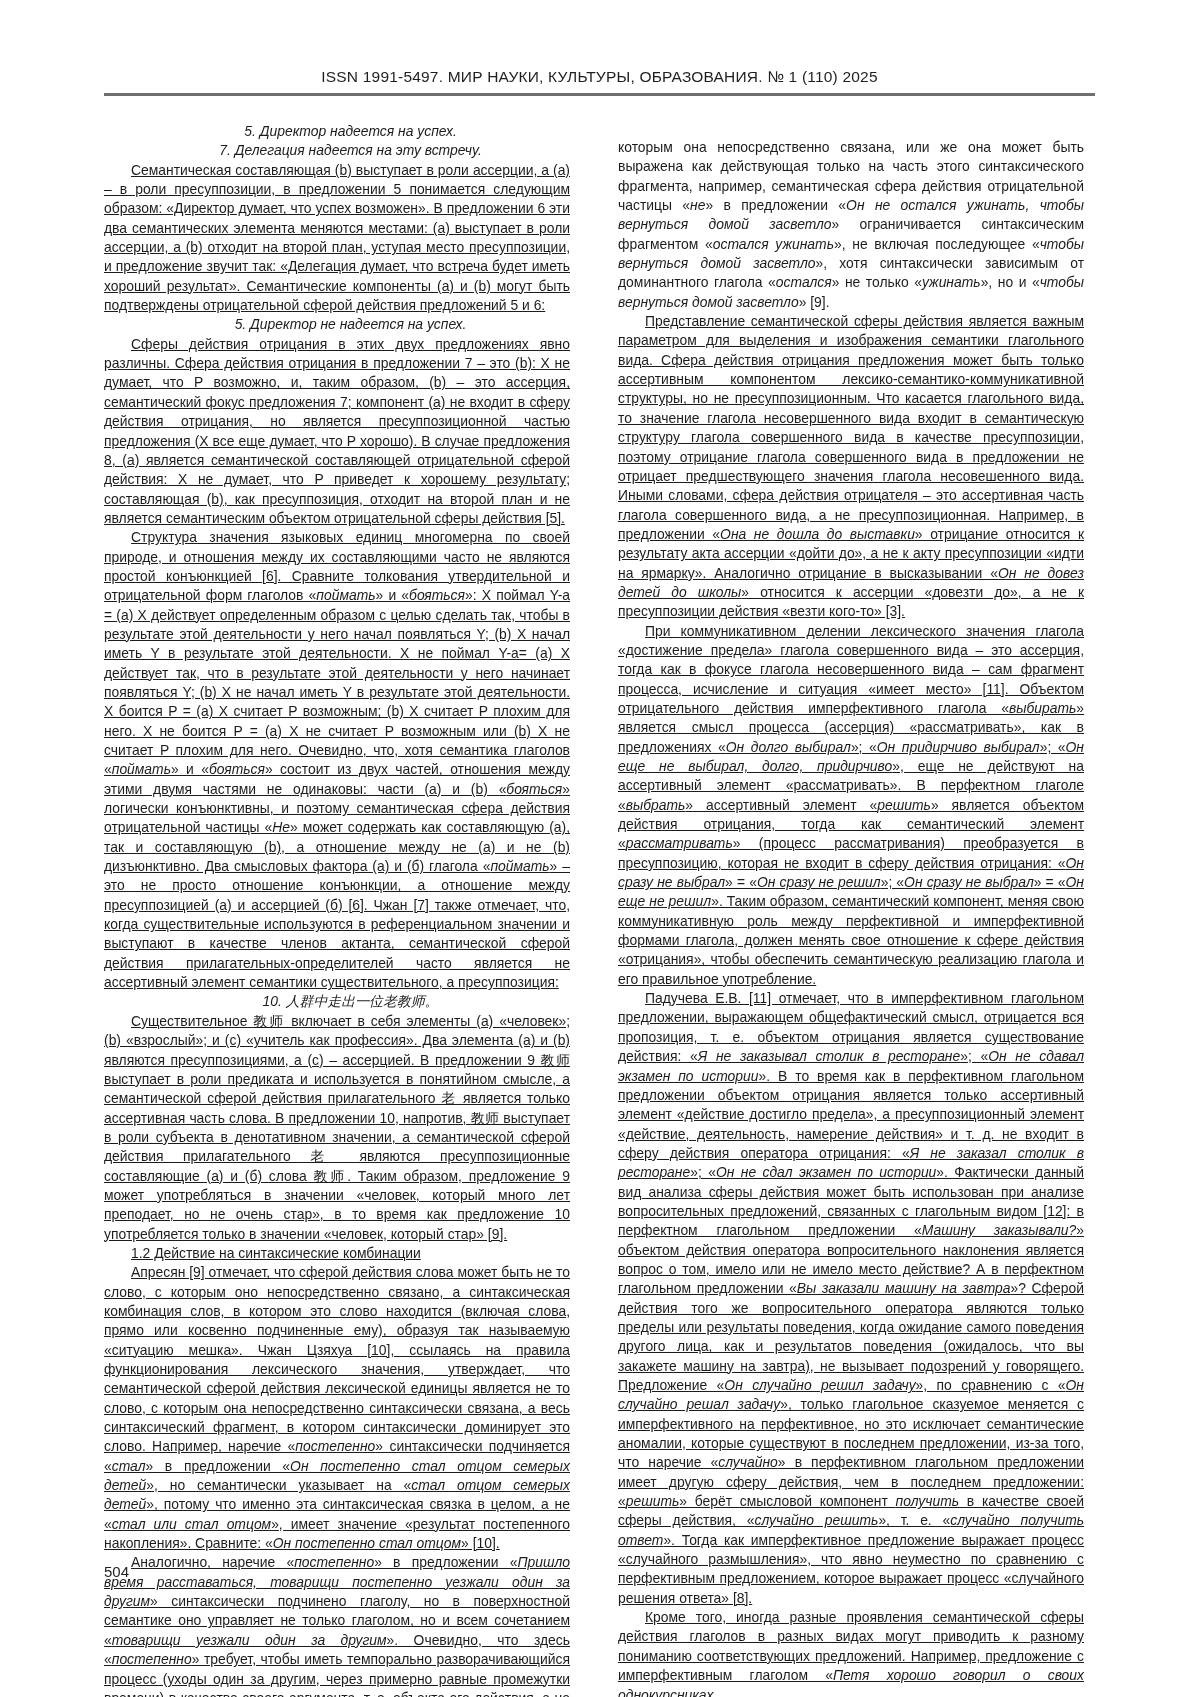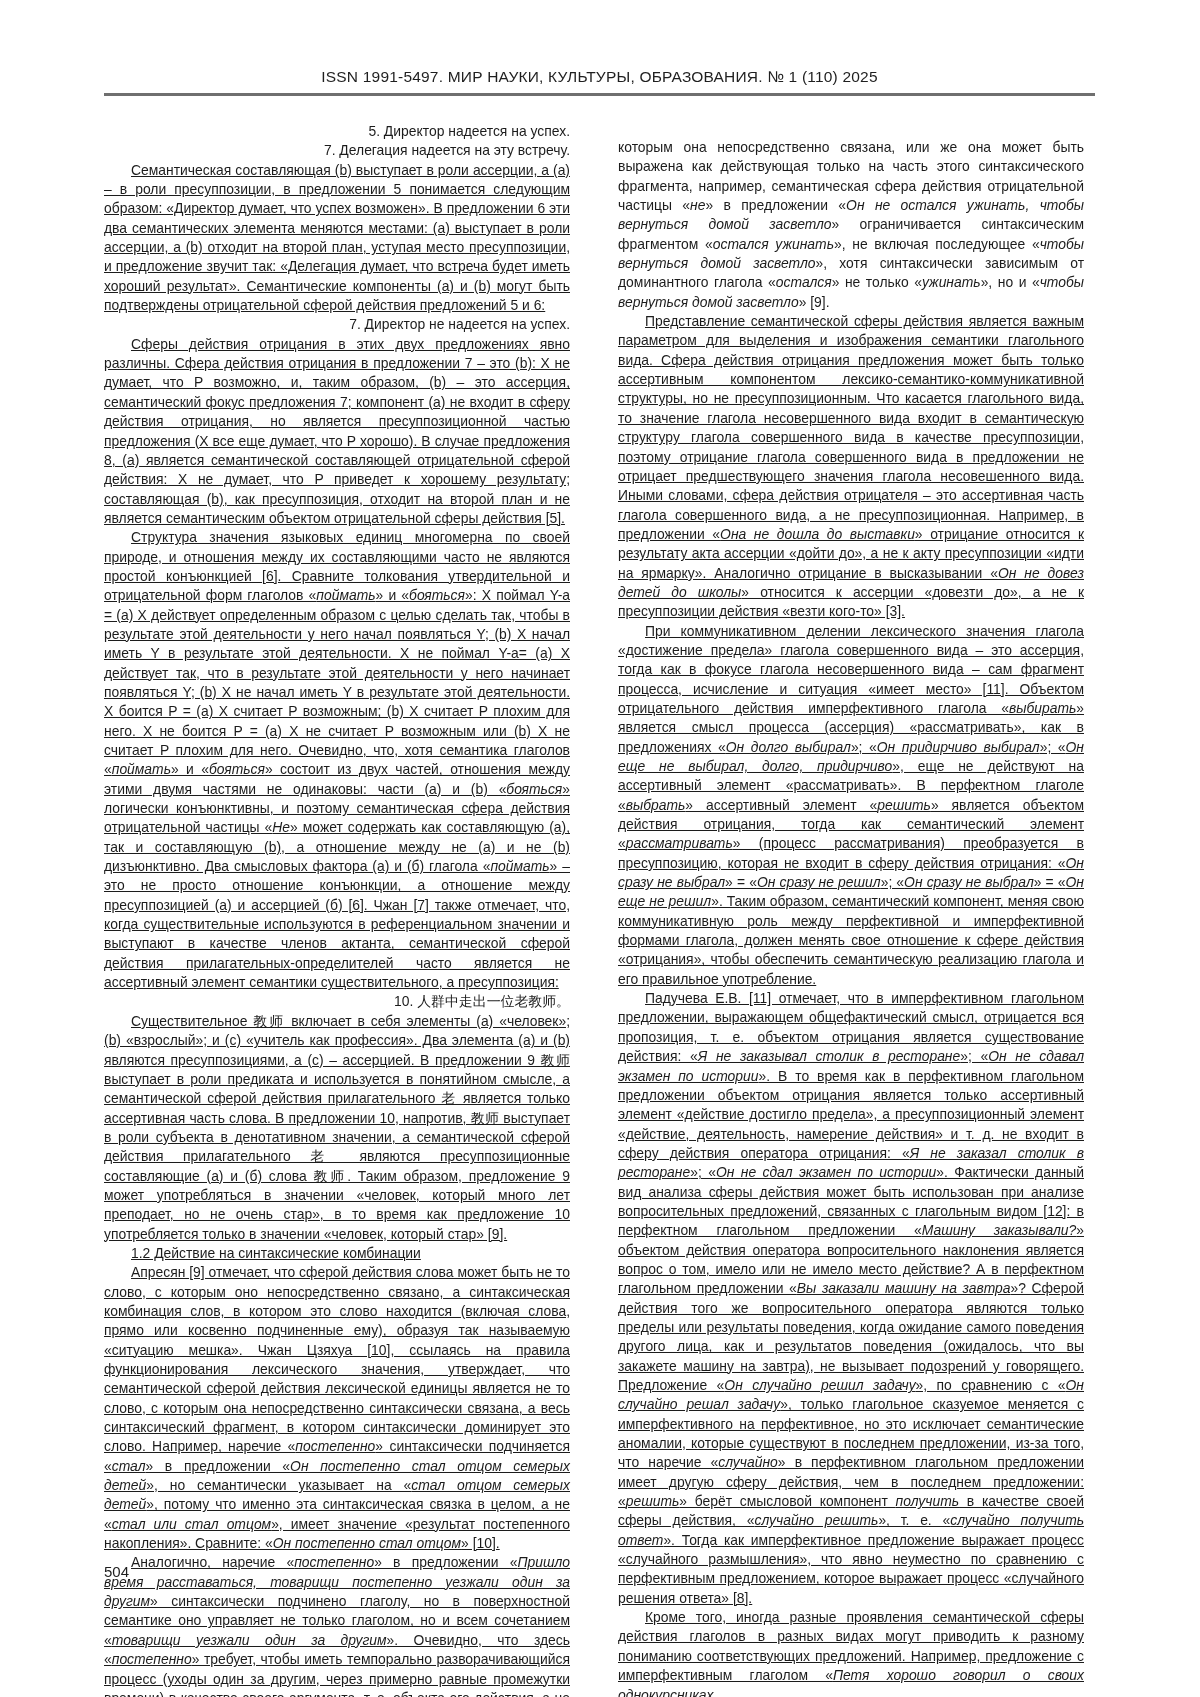--- a/index.html
+++ b/index.html
@@ -35,42 +35,42 @@
     text-align: justify;
     font-size: 13.9px;
     line-height: 19.35px;
     hyphens: auto;
     -webkit-hyphens: auto;
   }
   .col p { margin: 0; }
   .col p.p  { text-indent: 27px; text-decoration: underline; }
   .col p.p0 { text-indent: 0; margin-top: 16px; }
   .col p.h  { text-indent: 27px; font-weight: bold; }
-  .col p.ex { padding-left: 27px; text-align: right; }
+  .col p.ex { padding-left: 27px; font-style: italic; text-align: center; }
   .page-number {
     position: absolute;
     left: 104px;
     top: 1563px;
     font-size: 15px;
     color: #1f1f1f;
   }
 </style>
 </head>
 <body>
 
 <div class="page">
   <div class="content">
     <div class="journal-header">ISSN 1991-5497. МИР НАУКИ, КУЛЬТУРЫ, ОБРАЗОВАНИЯ.  № 1 (110) 2025</div>
     <div class="header-rule"></div>
     <div class="columns">
       <div class="col">
           <p class="ex"><span>5. Директор надеется на успех.</span></p>
           <p class="ex"><span>7. Делегация надеется на эту встречу.</span></p>
           <p class="p"><span>Семантическая составляющая (b) выступает в роли ассерции, а (a)  – в роли пресуппозиции, в предложении 5 понимается следующим образом: «Директор думает, что успех возможен». В предложении 6 эти два семантических элемента меняются местами: (a) выступает в роли ассерции, а (b) отходит на второй план, уступая место пресуппозиции, и предложение звучит так: «Делегация думает, что встреча будет иметь хороший результат». Семантические компоненты (a) и (b) могут быть подтверждены отрицательной сферой действия предложений 5 и 6:</span></p>
-          <p class="ex"><span>7. Директор не надеется на успех.</span></p>
+          <p class="ex"><span>5. Директор не надеется на успех.</span></p>
           <p class="p"><span>Сферы действия отрицания в этих двух предложениях явно различны. Сфера действия отрицания в предложении 7  – это (b): X не думает, что P возможно, и, таким образом, (b) – это ассерция, семантический фокус предложения 7; компонент (a) не входит в сферу действия отрицания, но является пресуппозиционной частью предложения (X все еще думает, что P хорошо). В случае предложения 8, (a) является семантической составляющей отрицательной сферой действия: X не думает, что P приведет к хорошему результату; составляющая (b), как пресуппозиция, отходит на второй план и не является семантическим объектом отрицательной сферы действия [5].</span></p>
           <p class="p"><span>Структура значения языковых единиц многомерна по своей природе, и отношения между их составляющими часто не являются простой конъюнкцией [6]. Сравните толкования утвердительной и отрицательной форм глаголов «</span><i>поймать</i><span>» и «</span><i>бояться</i><span>»: X поймал Y-а = (a) X действует определенным образом с целью сделать так, чтобы в результате этой деятельности у него начал появляться Y; (b) X начал иметь Y в результате этой деятельности. X не поймал Y-а= (a) X действует так, что в результате этой деятельности у него начинает появляться Y; (b) X не начал иметь Y в результате этой деятельности. X боится P = (a) X считает P возможным; (b) X считает P плохим для него. X не боится P = (a) X не считает P возможным или (b) X не считает P плохим для него. Очевидно, что, хотя семантика глаголов «</span><i>поймать</i><span>» и «</span><i>бояться</i><span>» состоит из двух частей, отношения между этими двумя частями не одинаковы: части (a) и (b) «</span><i>бояться</i><span>» логически конъюнктивны, и поэтому семантическая сфера действия отрицательной частицы «</span><i>Не</i><span>» может содержать как составляющую (a), так и составляющую (b), а отношение между не (a) и не (b) дизъюнктивно. Два смысловых фактора (a) и (б) глагола «</span><i>поймать</i><span>»  – это не просто отношение конъюнкции, а отношение между пресуппозицией (a) и ассерцией (б) [6]. Чжан [7] также отмечает, что, когда существительные используются в референциальном значении и выступают в качестве членов актанта, семантической сферой действия прилагательных-определителей часто является не ассертивный элемент семантики существительного, а пресуппозиция:</span></p>
           <p class="ex"><span>10. 人群中走出一位老教师。</span></p>
           <p class="p"><span>Существительное 教师 включает в себя элементы (a) «человек»; (b) «взрослый»; и (c) «учитель как профессия». Два элемента (a) и (b) являются пресуппозициями, а (c) – ассерцией. В предложении 9 教师 выступает в роли предиката и используется в понятийном смысле, а семантической сферой действия прилагательного 老 является только ассертивная часть слова. В предложении 10, напротив, 教师 выступает в роли субъекта в денотативном значении, а семантической сферой действия прилагательного 老 являются пресуппозиционные составляющие (а) и (б) слова 教师. Таким образом, предложение 9 может употребляться в значении «человек, который много лет преподает, но не очень стар», в то время как предложение 10 употребляется только в значении «человек, который стар» [9].</span></p>
           <p class="p"><span>1.2 Действие на синтаксические комбинации</span></p>
           <p class="p"><span>Апресян [9] отмечает, что сферой действия слова может быть не то слово, с которым оно непосредственно связано, а синтаксическая комбинация слов, в котором это слово находится (включая слова, прямо или косвенно подчиненные ему), образуя так называемую «ситуацию мешка». Чжан Цзяхуа [10], ссылаясь на правила функционирования лексического значения, утверждает, что семантической сферой действия лексической единицы является не то слово, с которым она непосредственно синтаксически связана, а весь синтаксический фрагмент, в котором синтаксически доминирует это слово. Например, наречие «</span><i>постепенно</i><span>» синтаксически подчиняется «</span><i>стал</i><span>» в предложении «</span><i>Он постепенно стал отцом семерых детей</i><span>», но семантически указывает на «</span><i>стал отцом семерых детей</i><span>», потому что именно эта синтаксическая связка в целом, а не «</span><i>стал или стал отцом</i><span>», имеет значение «результат постепенного накопления». Сравните: «</span><i>Он постепенно стал отцом</i><span>» [10].</span></p>
           <p class="p"><span>Аналогично, наречие «</span><i>постепенно</i><span>» в предложении «</span><i>Пришло время расставаться, товарищи постепенно уезжали один за другим</i><span>» синтаксически подчинено глаголу, но в поверхностной семантике оно управляет не только глаголом, но и всем сочетанием «</span><i>товарищи уезжали один за другим</i><span>». Очевидно, что здесь «</span><i>постепенно</i><span>» требует, чтобы иметь темпорально разворачивающийся процесс (уходы один за другим, через примерно равные промежутки времени) в качестве своего аргумента, т. е. объекта его действия, а не назваие единичного акта ухода одного человека (одноактное действие). Предложение «</span></p>
         </div>
       <div class="col">
           <p class="p0"><span>которым она непосредственно связана, или же она может быть выражена как действующая только на часть этого синтаксического фрагмента, например, семантическая сфера действия отрицательной частицы «</span><i>не</i><span>» в предложении «</span><i>Он не остался ужинать, чтобы вернуться домой засветло</i><span>» ограничивается синтаксическим фрагментом «</span><i>остался ужинать</i><span>», не включая последующее «</span><i>чтобы вернуться домой засветло</i><span>», хотя синтаксически зависимым от доминантного глагола «</span><i>остался</i><span>» не только «</span><i>ужинать</i><span>», но и «</span><i>чтобы вернуться домой засветло</i><span>» [9].</span></p>

